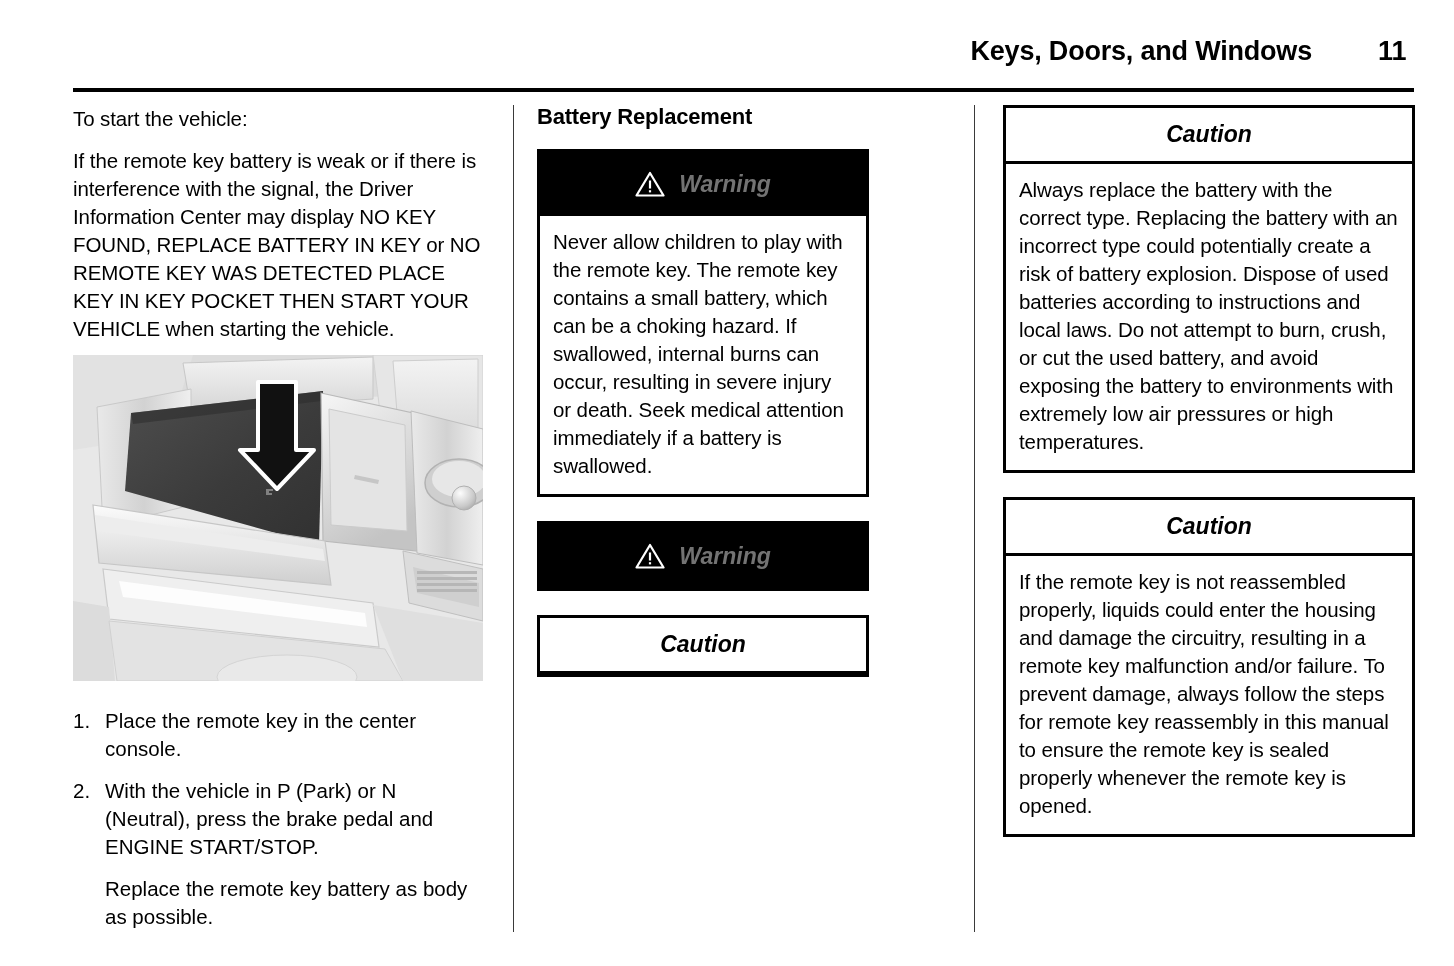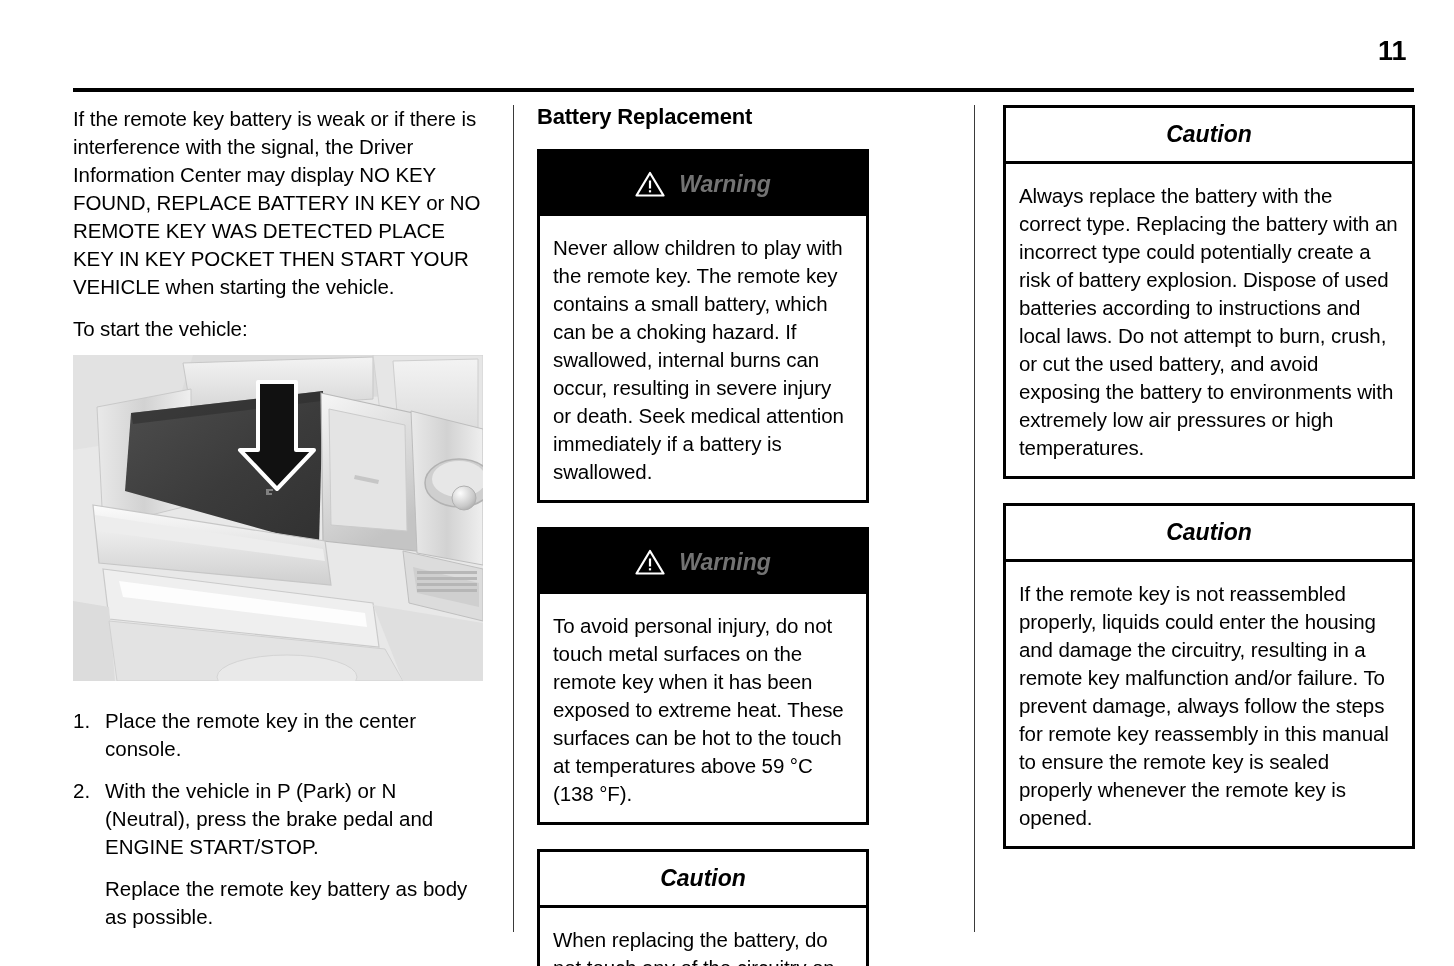--- a/index.html
+++ b/index.html
@@ -157,50 +157,51 @@
     line-height: 1;
     font-style: italic;
   }
   .warn-icon {
     width: 30px;
     height: 26px;
     margin-right: 14px;
     display: block;
   }
   .notice-body {
-    padding: 18px 13px 14px 13px;
+    padding: 12px 13px 14px 13px;
     font-size: 20.5px;
     line-height: 28px;
     letter-spacing: -0.1px;
   }
   .notice-body p { margin: 0; }
 
   .tail-para {
     margin-top: 22px;
     font-size: 20.5px;
     line-height: 28px;
     letter-spacing: -0.1px;
   }
 </style>
 </head>
 <body>
 
 <div class="page-header">
+  <span class="header-title">Keys, Doors, and Windows</span>
   <span class="header-pageno">11</span>
 </div>
 <div class="header-rule"></div>
 
 <div class="col-divider d1"></div>
 <div class="col-divider d2"></div>
 
 <div class="column col-left">
 
   <div class="body-text">
+    <p class="para">To start the vehicle:</p>
     <p class="para">If the remote key battery is weak or if there is interference with the signal, the Driver Information Center may display NO KEY FOUND, REPLACE BATTERY IN KEY or NO REMOTE KEY WAS DETECTED PLACE KEY IN KEY POCKET THEN START YOUR VEHICLE when starting the vehicle.</p>
-    <p class="para">To start the vehicle:</p>
   </div>
 
   <div class="figure">
     <svg class="fig-svg" viewBox="0 0 410 326" preserveAspectRatio="none">
       <defs>
         <linearGradient id="gTray" x1="0" y1="0" x2="1" y2="1">
           <stop offset="0%" stop-color="#4e4e4e"></stop>
           <stop offset="55%" stop-color="#3b3b3b"></stop>
           <stop offset="100%" stop-color="#313131"></stop>
         </linearGradient>
@@ -323,32 +324,26 @@
 
   <div class="notice">
     <div class="notice-head notice-head-warning">
       <svg class="warn-icon" viewBox="0 0 30 26">
         <polygon points="15,2 28.5,24.5 1.5,24.5" fill="none" stroke="#ffffff" stroke-width="2.2" stroke-linejoin="round"></polygon>
         <rect x="13.9" y="9.5" width="2.2" height="8" fill="#ffffff"></rect>
         <rect x="13.9" y="19.2" width="2.2" height="2.2" fill="#ffffff"></rect>
       </svg>
       <span class="notice-head-label">Warning</span>
     </div>
-    <div class="notice-body">
-      <p>To avoid personal injury, do not touch metal surfaces on the remote key when it has been exposed to extreme heat. These surfaces can be hot to the touch at temperatures above 59 °C (138 °F).</p>
-    </div>
   </div>
 
   <div class="notice">
     <div class="notice-head notice-head-caution">
       <span class="notice-head-label">Caution</span>
     </div>
-    <div class="notice-body">
-      <p>When replacing the battery, do not touch any of the circuitry on the remote key. Static from your body could damage the remote key.</p>
-    </div>
   </div>
 </div>
 
 <div class="column col-right">
 
   <div class="notice">
     <div class="notice-head notice-head-caution">
       <span class="notice-head-label">Caution</span>
     </div>
     <div class="notice-body">

